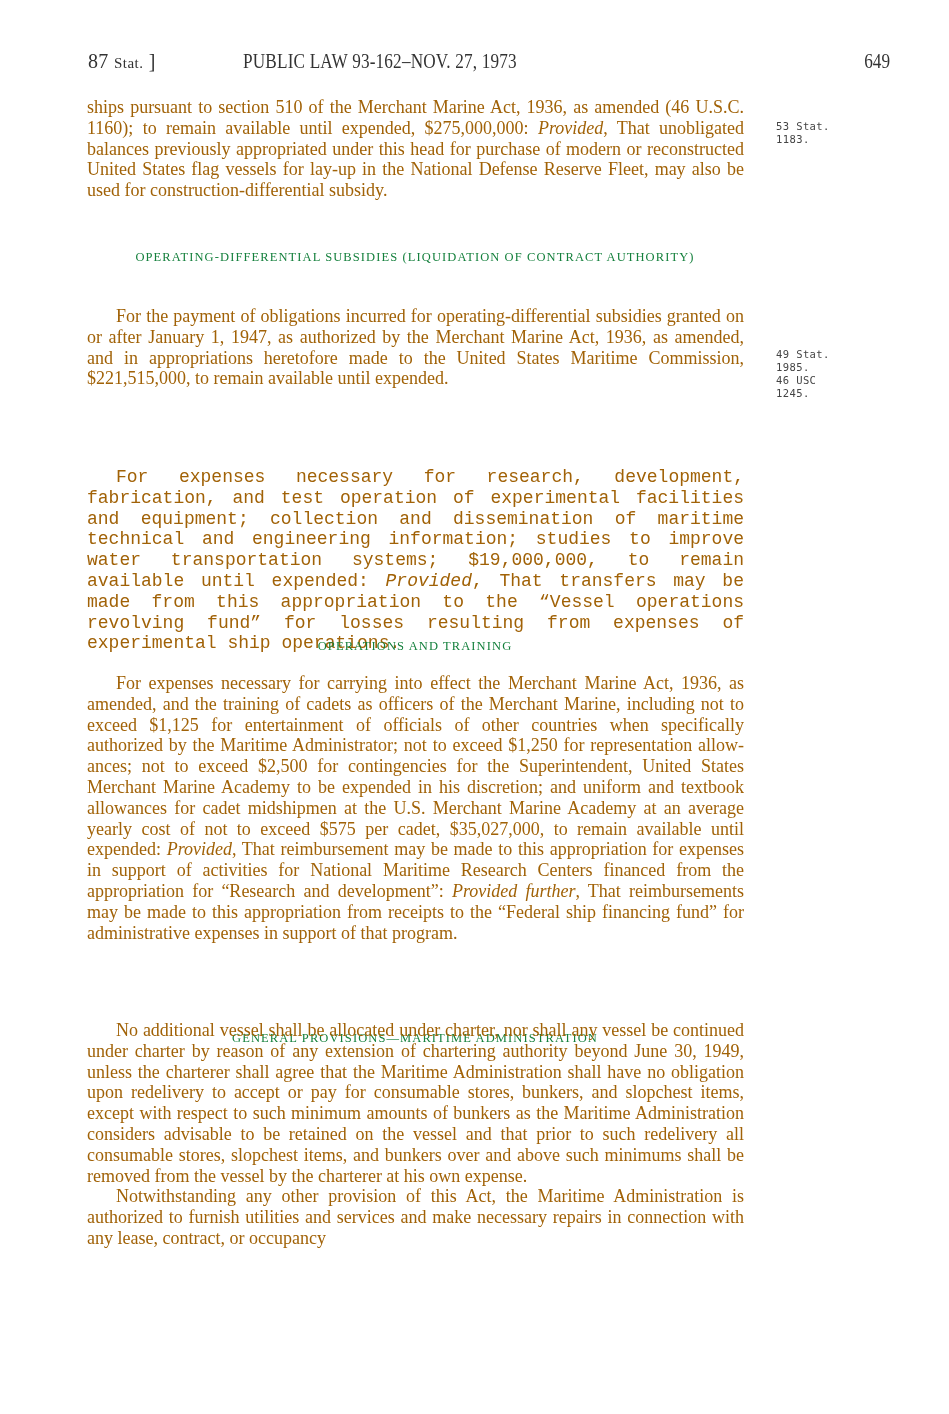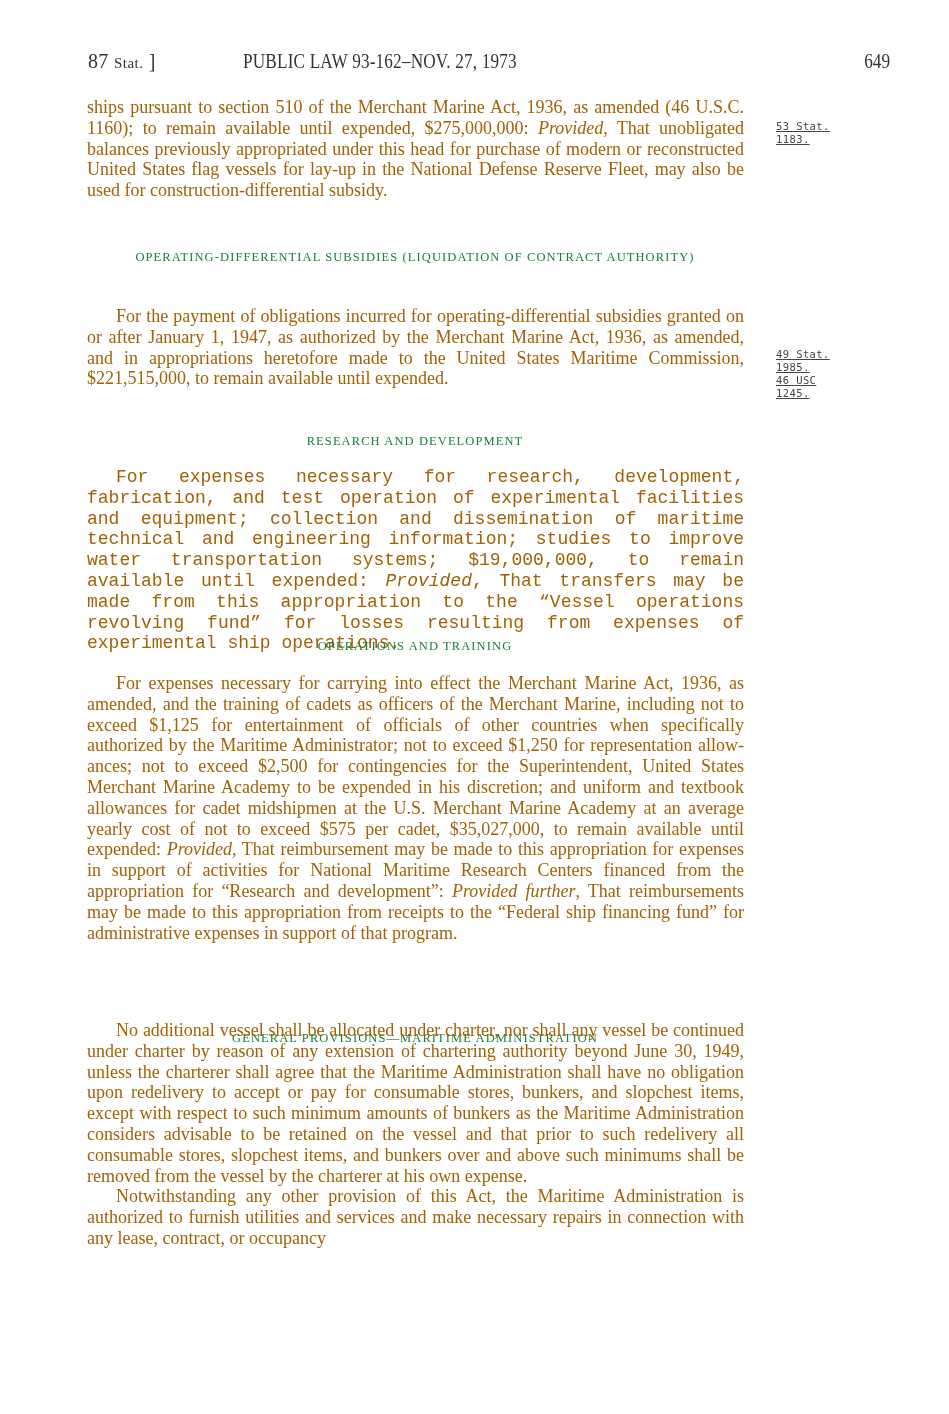--- a/index.html
+++ b/index.html
@@ -80,21 +80,20 @@
       text-transform: uppercase;
     }
     .margin-note {
       position: absolute;
       left: 776px;
       font-family: "DejaVu Sans Mono", "Liberation Mono", monospace;
       font-size: 10.5px;
       line-height: 13px;
       color: #444;
       letter-spacing: 0.4px;
-      text-decoration: underline;
     }
     em { font-style: italic; }
   </style>
 </head>
 <body>
 
 <div class="page">
 
   <div class="running-head">
     <span class="rh-left"><span>87 </span><span class="sc">Stat.</span><span> ]</span></span>
@@ -107,21 +106,20 @@
   </div>
   <div class="margin-note" style="top:120px;">53 Stat. 1183.</div>
 
   <div class="heading" style="top:249px;">Operating-differential subsidies (liquidation of contract authority)</div>
   <div class="body-col" style="top:306px;">
     <p class="indent"><span>For the payment of obligations incurred for operating-differential subsidies granted on or after January 1, 1947, as authorized by the Merchant Marine Act, 1936, as amended, and in appropriations hereto­fore made to the United States Maritime Commission, $221,515,000, to remain available until expended.</span></p>
   </div>
   <div class="margin-note" style="top:348px; white-space:pre-line;">49 Stat. 1985.
 46 USC 1245.</div>
 
-  <div class="heading" style="top:433px;">Research and development</div>
   <div class="body-col" style="top:467px;font-family:Liberation Mono, monospace;">
     <p class="indent"><span>For expenses necessary for research, development, fabrication, and test operation of experimental facilities and equipment; collection and dissemination of maritime technical and engineering information; studies to improve water transportation systems; $19,000,000, to remain available until expended: </span><em>Provided</em><span>, That transfers may be made from this appropriation to the “Vessel operations revolving fund” for losses resulting from expenses of experimental ship operations.</span></p>
   </div>
 
   <div class="heading" style="top:638px;">Operations and training</div>
   <div class="body-col" style="top:673px;">
     <p class="indent"><span>For expenses necessary for carrying into effect the Merchant Marine Act, 1936, as amended, and the training of cadets as officers of the Merchant Marine, including not to exceed $1,125 for entertainment of officials of other countries when specifically authorized by the Mari­time Administrator; not to exceed $1,250 for representation allow­ances; not to exceed $2,500 for contingencies for the Superintendent, United States Merchant Marine Academy to be expended in his discre­tion; and uniform and textbook allowances for cadet midshipmen at the U.S. Merchant Marine Academy at an average yearly cost of not to exceed $575 per cadet, $35,027,000, to remain available until expended: </span><em>Provided</em><span>, That reimbursement may be made to this appro­priation for expenses in support of activities for National Maritime Research Centers financed from the appropriation for “Research and development”: </span><em>Provided further</em><span>, That reimbursements may be made to this appropriation from receipts to the “Federal ship financing fund” for administrative expenses in support of that program.</span></p>
   </div>
 
   <div class="heading" style="top:1030px;">General provisions—Maritime Administration</div>

